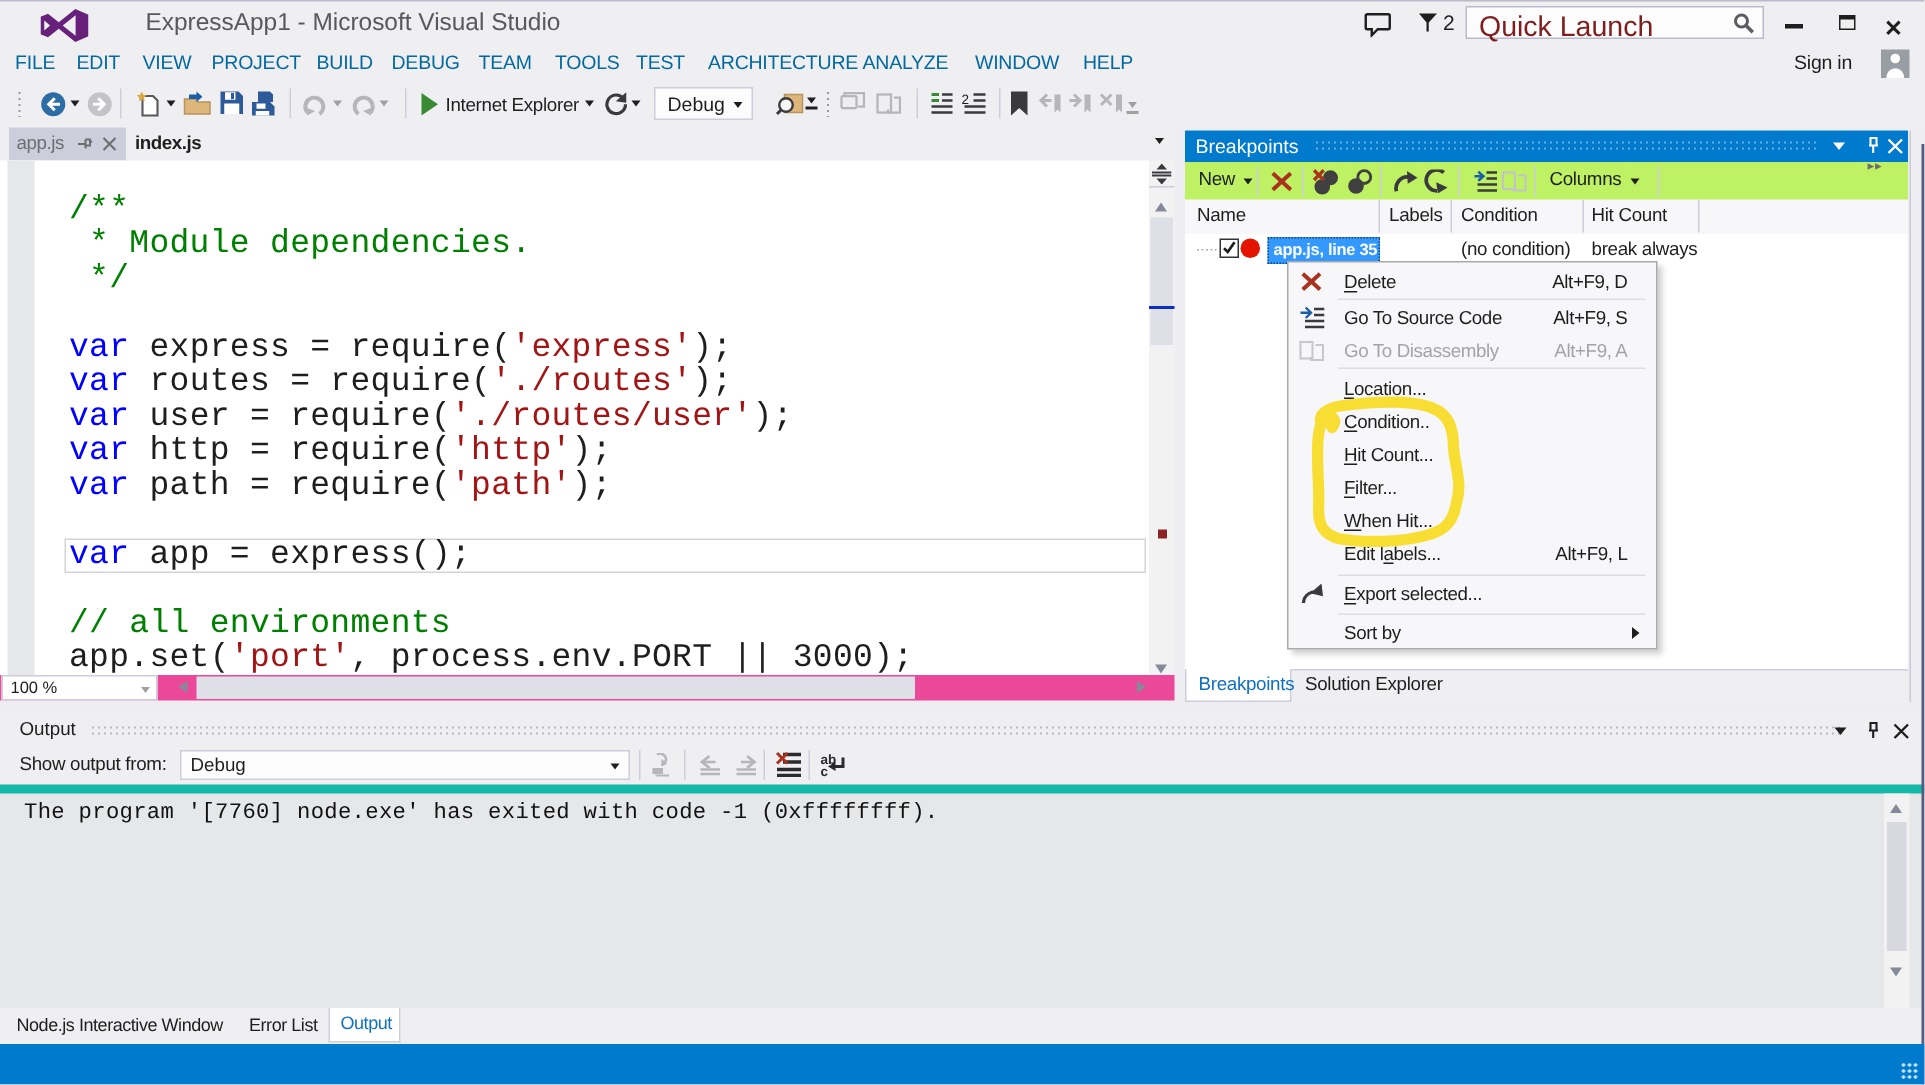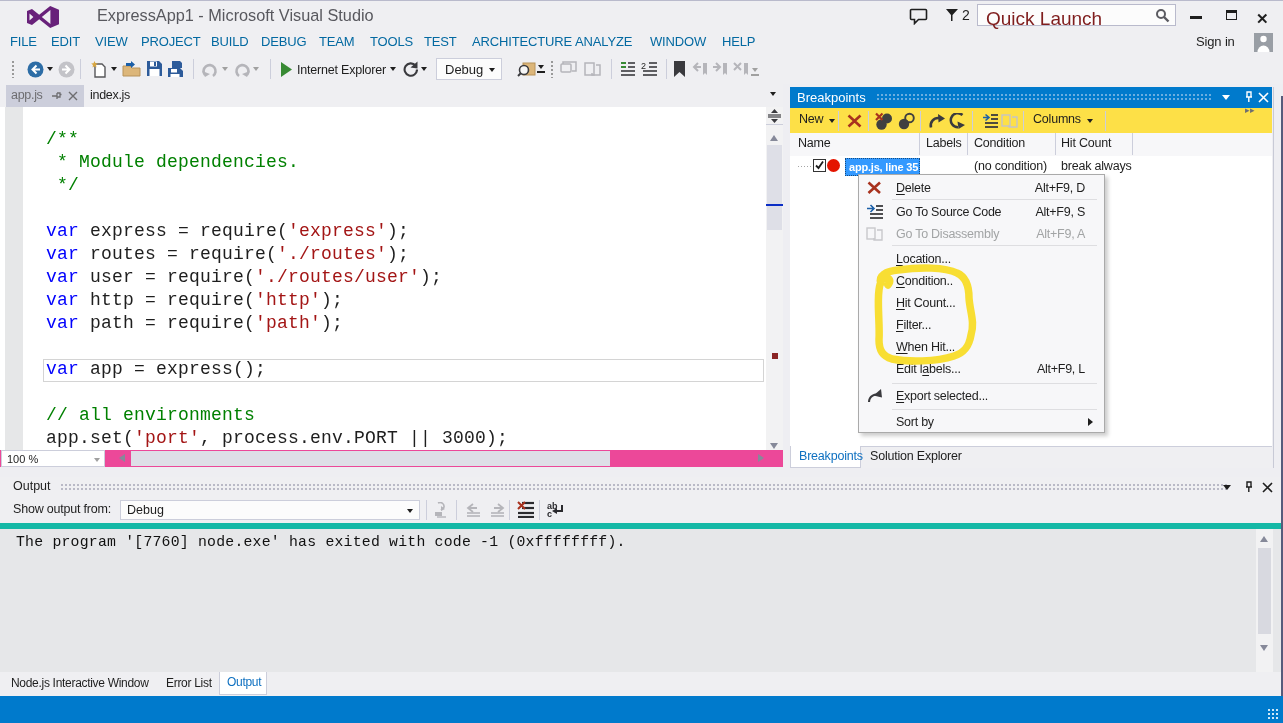--- a/index.html
+++ b/index.html
@@ -27,38 +27,38 @@
 #toolbar { left:0; top:55px; width:1283px; height:29px; background:#EFEFF2;padding-left:20px; }
 .tsep { position:absolute; top:4px; width:1px; height:20px; background:#CCCEDB; }
 .grip { position:absolute; top:5px; width:4px; height:18px;
   background-image:radial-gradient(#999 0.8px, transparent 1px); background-size:4px 4px; }
 .ddarr { position:absolute; width:0; height:0; border-left:3.5px solid transparent; border-right:3.5px solid transparent; border-top:4px solid #1E1E1E; }
 .ddarr.gray { border-top-color:#A0A0A0; }
 
 #tabstrip { left:0; top:84px; width:783px; height:23px; background:#EFEFF2; }
 #tab1 { position:absolute; left:6px; top:1px; width:78px; height:22px; background:#CCCEDB; color:#6D6D70; font-size:12.5px; letter-spacing:-0.3px; }
 #tab1 span.t { position:absolute; left:5px; top:3px; }
-#tab2 { position:absolute; left:84px; top:1px; width:66px; height:22px; color:#1E1E1E; font-size:12.5px; letter-spacing:-0.3px; }
+#tab2 { position:absolute; left:84px; top:1px; width:66px; height:22px; color:#1E1E1E; font-size:12.5px; letter-spacing:-0.3px;font-weight:bold; }
 #tab2 span.t { position:absolute; left:6px; top:3px; }
 #editor { left:0; top:107px; width:766px; height:343px; background:#FFFFFF; overflow:hidden; }
 #gutter { position:absolute; left:5px; top:0; width:18px; height:343px; background:#E6E7E8; }
-#code { position:absolute; left:46px; top:21px; font-family:"Liberation Mono", monospace; font-size:18px; line-height:23px; white-space:pre; letter-spacing:0.2px; }
+#code { position:absolute; left:46px; top:21px; font-family:"Liberation Mono", monospace; font-size:22px; line-height:23px; white-space:pre; letter-spacing:0.2px; }
 #code .k { color:#0101FD; }
 #code .s { color:#A31515; }
 #code .c { color:#008000; }
 #curline { position:absolute; left:43px; top:252px; width:721px; height:23px; border:1px solid #D4D4D4; background:#FFF; }
 
 #vscroll { left:766px; top:107px; width:17px; height:343px; background:#F2F2F3; }
 
 #hscrollrow { left:0; top:450px; width:783px; height:17px; background:#ec4899; }
 #zoombox { position:absolute; left:1px; top:0px; width:104px; height:17px; background:#FFF; border:1px solid #CCCEDB; font-size:11px; color:#1E1E1E; }
 
 #rpanel { left:790px; top:87px; width:482px; height:381px; background:#FFFFFF; }
 #rphead { position:absolute; left:0; top:0; width:482px; height:21px; background:#007ACC; color:#FFF; font-size:13px; }
-#rptool { position:absolute; left:0; top:21px; width:482px; height:26px; background:#fde047; font-size:12.5px; letter-spacing:-0.2px; }
+#rptool { position:absolute; left:0; top:21px; width:482px; height:26px; background:#bef264; font-size:12.5px; letter-spacing:-0.2px; }
 #rpgridhead { position:absolute; left:0; top:46px; width:482px; height:23px; background:#F7F7F9; font-size:12.5px; letter-spacing:-0.2px; }
 #rpgridhead .cs { position:absolute; top:0; width:1px; height:22px; background:#CCCEDB; }
 #rprow { position:absolute; left:0; top:69px; width:482px; height:22px; font-size:12.5px; letter-spacing:-0.2px; }
 #rptabs { position:absolute; left:0; top:359px; width:482px; height:22px; background:#EFEFF2; font-size:12.5px; letter-spacing:-0.2px; }
 
 #ctxmenu { left:858px; top:174px; width:247px; height:259px; background:#F7F7F9; border:1px solid #AAAAAA; box-shadow:3px 3px 4px rgba(0,0,0,0.2); z-index:50; font-size:12.5px; letter-spacing:-0.25px; }
 .mitem { position:absolute; left:0; width:245px; height:22px; }
 .mitem .txt { position:absolute; left:37px; top:4px; color:#1E1E1E; }
 .mitem .sc { position:absolute; right:19px; top:4px; color:#1E1E1E; }
 .mitem.dis .txt, .mitem.dis .sc { color:#A2A4A5; }

